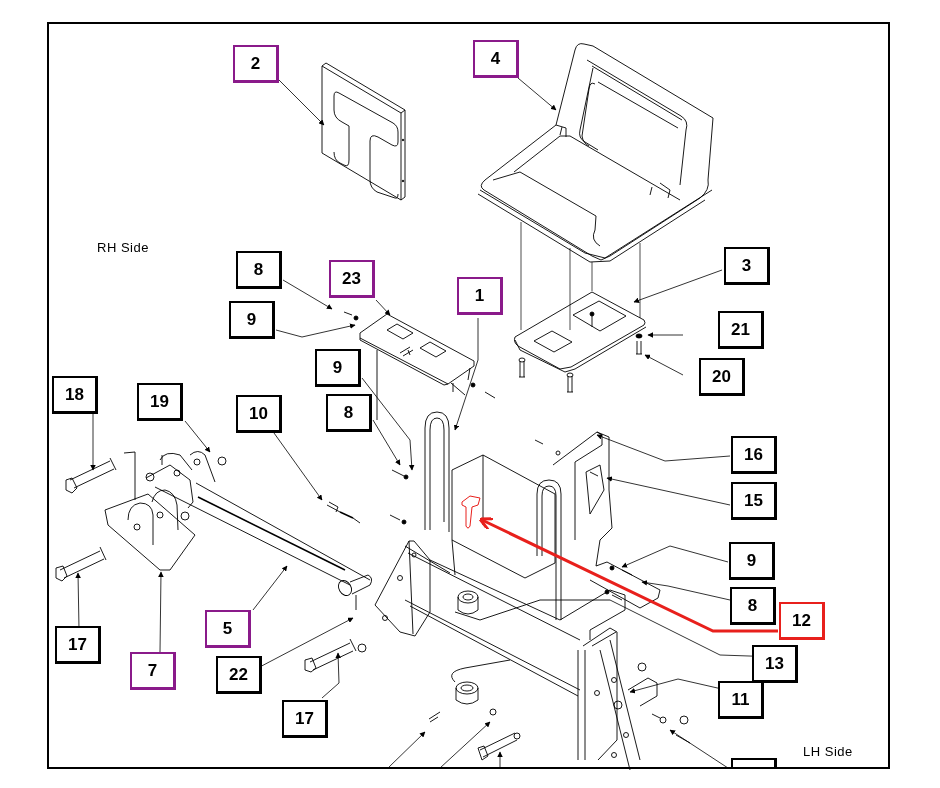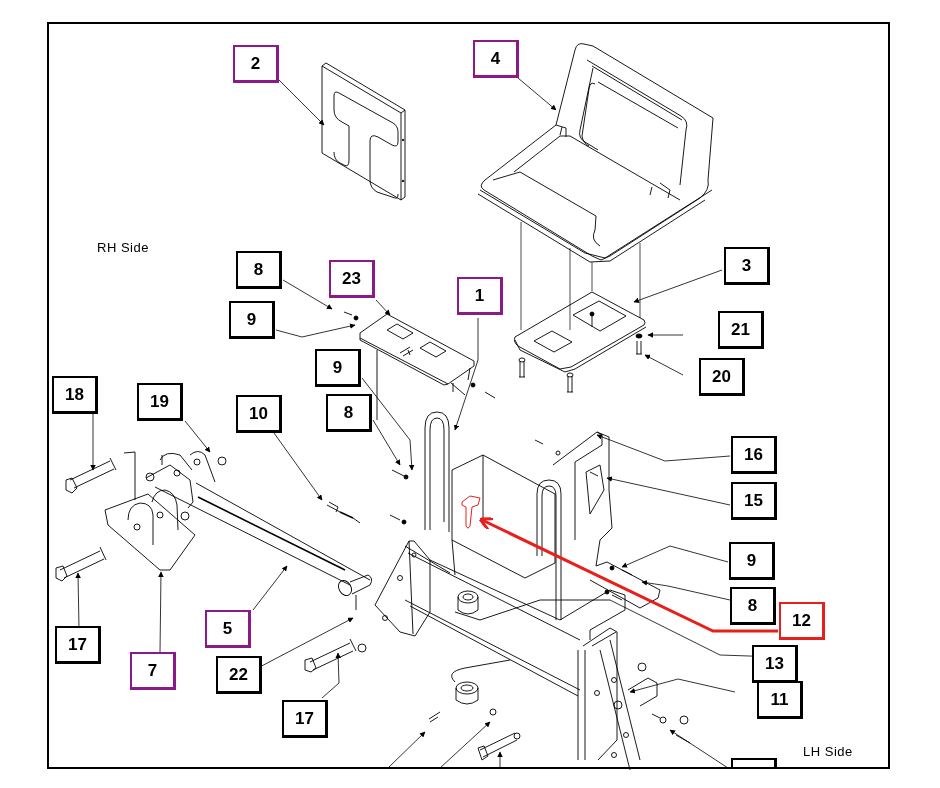--- a/index.html
+++ b/index.html
@@ -252,21 +252,21 @@
 <div class="callout" data-name="callout-8-middle" style="left:326px;top:394px;">8</div>
 <div class="callout" data-name="callout-18" style="left:52px;top:368px;margin-top:8px;">18</div>
 <div class="callout" data-name="callout-19" style="left:137px;top:383px;text-align:center;">19</div>
 <div class="callout" data-name="callout-10" style="left:236px;top:395px;">10</div>
 <div class="callout" data-name="callout-16" style="left:731px;top:436px;">16</div>
 <div class="callout" data-name="callout-15" style="left:731px;top:482px;text-align:right;">15</div>
 <div class="callout" data-name="callout-9-right" style="left:729px;top:542px;">9</div>
 <div class="callout" data-name="callout-8-right" style="left:730px;top:587px;">8</div>
 <div class="callout red" data-name="callout-12-highlighted" style="left:779px;top:602px;">12</div>
 <div class="callout" data-name="callout-13" style="left:752px;top:645px;">13</div>
-<div class="callout" data-name="callout-11" style="left:757px;top:681px;">11</div>
+<div class="callout" data-name="callout-11" style="left:718px;top:681px;">11</div>
 <div class="callout" data-name="callout-17-left" style="left:55px;top:626px;">17</div>
 <div class="callout purple" data-name="callout-7" style="left:130px;top:652px;">7</div>
 <div class="callout purple" data-name="callout-5" style="left:205px;top:610px;">5</div>
 <div class="callout" data-name="callout-22" style="left:216px;top:656px;">22</div>
 <div class="callout" data-name="callout-17-right" style="left:282px;top:700px;">17</div>
 <div data-name="callout-partial-bottom" style="position:absolute;left:731px;top:758px;width:46px;height:10px;border:2px solid #000;border-bottom:none;border-right-width:3px;box-sizing:border-box;background:#fff;"></div>
 
 <div class="side-label" data-name="rh-side-label" style="left:97px;top:240px;">RH Side</div>
 <div class="side-label" data-name="lh-side-label" style="left:803px;top:744px;">LH Side</div>
 

